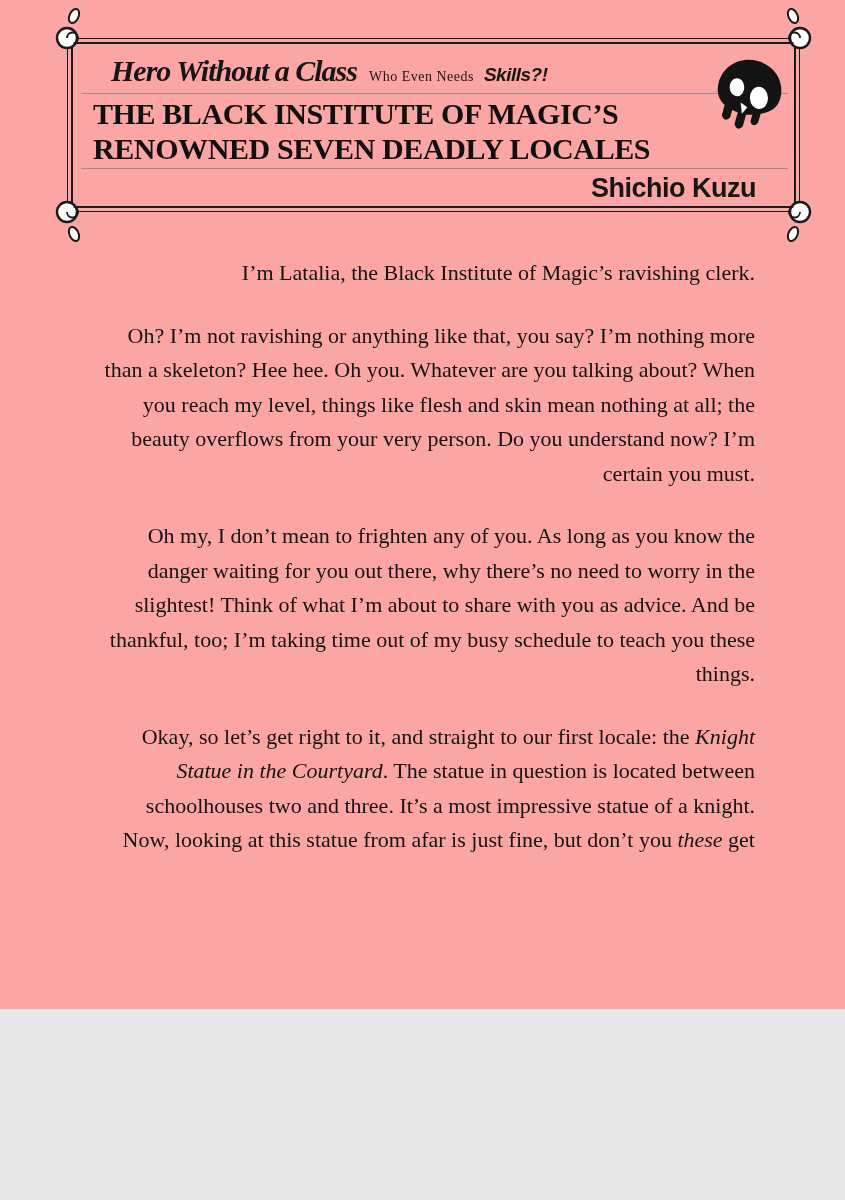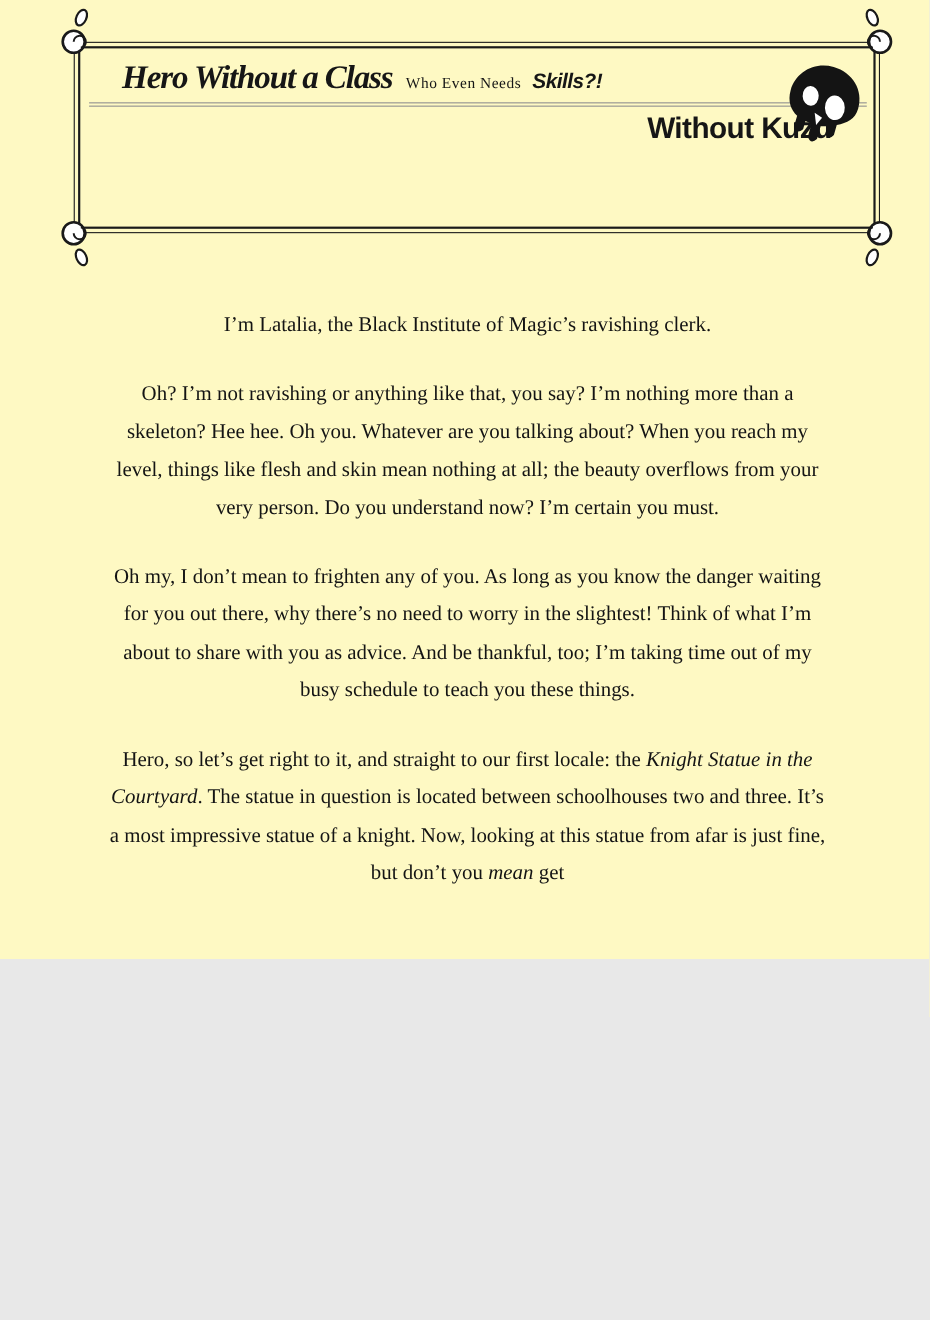--- a/index.html
+++ b/index.html
@@ -1,19 +1,19 @@
 <!DOCTYPE html>
 <html><head>
 <meta charset="utf-8">
 <style>
   * { margin:0; padding:0; box-sizing:border-box; }
   html,body { background:#e8e8e8; }
   .page {
-    position:relative; width:845px; height:872px; margin:0 auto;
-    background:#fef9c3; color:#161616; overflow:hidden;
+    position:relative; width:845px; height:1009px; margin:0 auto;
+    background:#fca5a5; color:#161616; overflow:hidden;
     font-family:"Liberation Serif", serif;
   }
 
   
   .title-box {
     position:absolute; left:67px; top:38px; width:733px; height:174px;
     border:1.5px solid #1a1a1a; padding:3px;
   }
   .frame-inner {
     position:relative; width:100%; height:100%;
@@ -51,23 +51,23 @@
   }
   .author {
     font-family:"Liberation Sans", sans-serif; font-weight:700;
     font-size:27px; text-align:right; padding-right:24px; margin-top:4px;
     letter-spacing:-0.5px;
   }
   .skull { position:absolute; right:4px; top:10px; width:86px; height:90px; z-index:2; }
 
   
   .body-text {
-    position:absolute; left:95px; top:279px; width:660px;
-    font-size:19px; line-height:34.5px; color:#141414;
-    text-align:center;
+    position:absolute; left:95px; top:256px; width:660px;
+    font-size:22px; line-height:34.5px; color:#141414;
+    text-align:right;
   }
   .body-text p { margin:0 0 28px 0; }
   .body-text em { font-style:italic; }
 
   
   .page-number {
     position:absolute; right:42px; top:1132px;
     font-size:20px; color:#1a1a1a;
   }
 </style>
@@ -102,24 +102,28 @@
     <div class="frame-inner">
 
       <div class="series-line">
         <span class="series-main">Hero Without a Class</span>
         <span class="series-small">Who Even Needs</span>
         <span class="series-skills">Skills?!</span>
       </div>
 
       <hr class="rule">
 
+      <h1 class="chapter-title">
+        <span>THE BLACK INSTITUTE OF MAGIC’S</span><br>
+        <span>RENOWNED SEVEN DEADLY LOCALES</span>
+      </h1>
 
       <hr class="rule">
 
-      <div class="author">Without Kuzu</div>
+      <div class="author">Shichio Kuzu</div>
 
       <svg class="skull" viewBox="0 0 100 104">
         <g transform="rotate(16 50 52)">
           <path d="M50 6
                    C29 6 13 22 13 42
                    C13 54 19 62 27 66
                    L27 78 Q32 86 37 78 L37 69
                    L44 70 L44 84 Q49 92 54 84 L54 70
                    L61 68 L61 76 Q66 83 70 75 L70 64
                    C80 59 87 53 87 41
@@ -130,18 +134,18 @@
         </g>
       </svg>
 
     </div>
   </header>
 
   <main class="body-text">
       <p><span>I’m Latalia, the Black Institute of Magic’s ravishing clerk.</span></p>
       <p><span>Oh? I’m not ravishing or anything like that, you say? I’m nothing more than a skeleton? Hee hee. Oh you. Whatever are you talking about? When you reach my level, things like flesh and skin mean nothing at all; the beauty overflows from your very person. Do you understand now? I’m certain you must.</span></p>
       <p><span>Oh my, I don’t mean to frighten any of you. As long as you know the danger waiting for you out there, why there’s no need to worry in the slightest! Think of what I’m about to share with you as advice. And be thankful, too; I’m taking time out of my busy schedule to teach you these things.</span></p>
-      <p><span>Hero, so let’s get right to it, and straight to our first locale: the </span><em>Knight Statue in the Courtyard</em><span>. The statue in question is located between schoolhouses two and three. It’s a most impressive statue of a knight. Now, looking at this statue from afar is just fine, but don’t you </span><em>mean</em><span> get</span></p>
+      <p><span>Okay, so let’s get right to it, and straight to our first locale: the </span><em>Knight Statue in the Courtyard</em><span>. The statue in question is located between schoolhouses two and three. It’s a most impressive statue of a knight. Now, looking at this statue from afar is just fine, but don’t you </span><em>these</em><span> get</span></p>
     </main>
 
   <footer class="page-number">180</footer>
 
 </div>
 
 </body></html>

